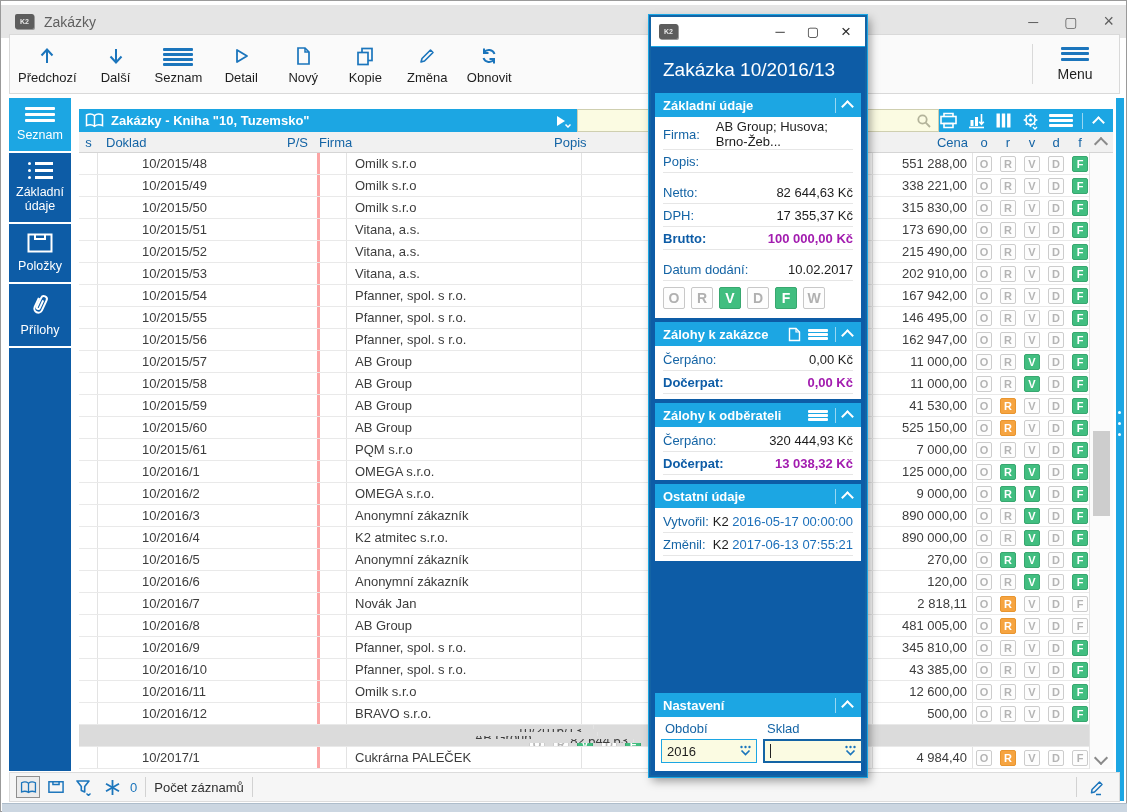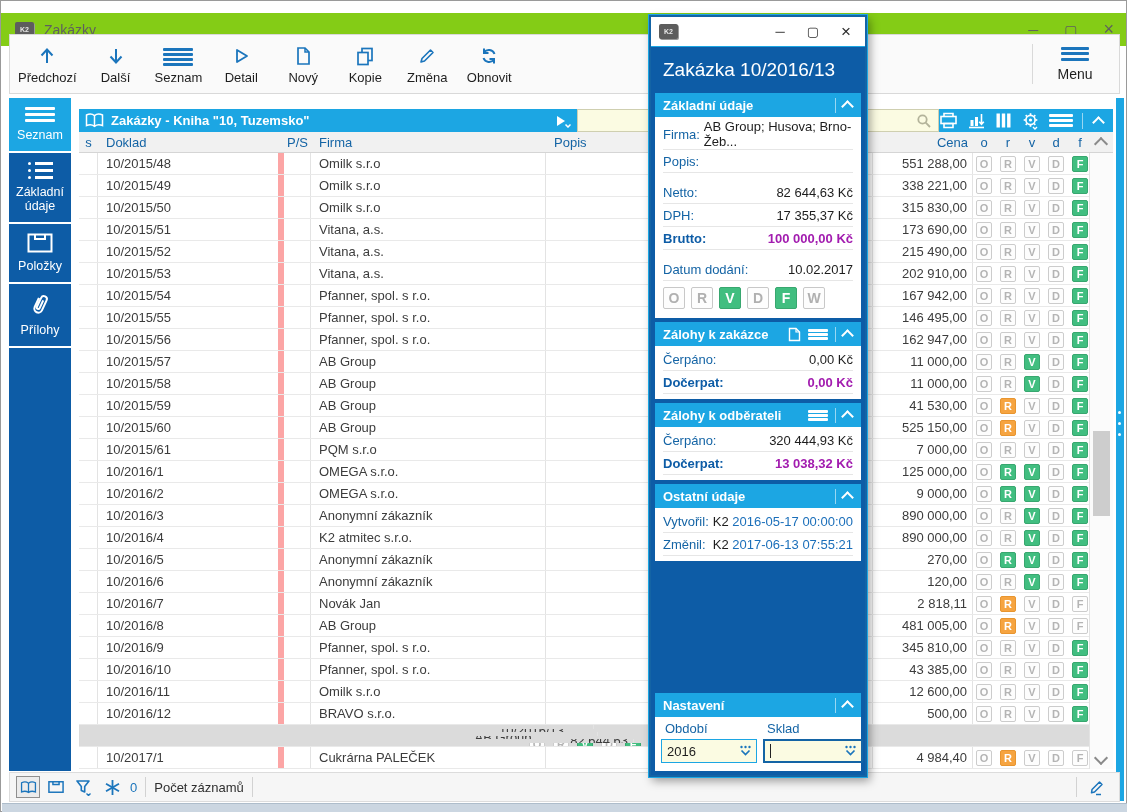--- a/index.html
+++ b/index.html
@@ -1,21 +1,21 @@
 <!DOCTYPE html>
 <html><head>
 <meta charset="utf-8">
 <style>
   * { margin:0; padding:0; box-sizing:border-box; }
   html,body { width:1127px; height:812px; overflow:hidden; }
   body { font-family:"Liberation Sans","DejaVu Sans",sans-serif; background:#fff; position:relative; }
   .app { position:absolute; inset:0; border:1px solid #9a9a9a; background:#fff; }
 
   
-  .titlebar { position:absolute; left:0; top:12px; width:100%; height:33px; background:#84cc16; display:flex; align-items:center; }
+  .titlebar { position:absolute; left:0; top:4px; width:100%; height:33px; background:#e5e5e5; display:flex; align-items:center; }
   .k2logo { width:19px; height:15px; background:#5d5d5d; border-radius:2px; color:#e8e8e8; font-size:7px; font-weight:bold; display:flex; align-items:center; justify-content:center; margin-left:14px; box-shadow:1px 1px 0 #9a9a9a; }
   .title-text { color:#5f5f5f; font-size:14px; margin-left:10px; }
   .win-controls { position:absolute; right:12px; top:0; height:33px; display:flex; align-items:center; gap:26px; color:#5f5f5f; font-size:14px; }
   .win-controls span { cursor:default; }
 
   
   .toolbar { position:absolute; left:8px; top:33px; width:1111px; height:60px; background:#fafafa; border:1px solid #d9d9d9; display:flex; align-items:center; }
   .tbtn { display:flex; flex-direction:column; align-items:center; justify-content:center; min-width:62px; height:54px; padding:0 8px; color:#1e1e1e; font-size:13px; gap:4px; }
   .tbtn .ticon { height:22px; display:flex; align-items:flex-end; justify-content:center; color:#1b75bc; font-size:20px; line-height:20px; }
   .toolbar .spacer { flex:1; }
@@ -48,21 +48,21 @@
   .gt-div { width:1px; height:16px; background:rgba(255,255,255,.55); }
   .chev-up { width:9px; height:9px; border-left:2px solid #fff; border-top:2px solid #fff; transform:rotate(45deg); margin:4px 6px 0 2px; }
 
   .grid-header { position:absolute; left:0; top:23px; width:1010px; height:21px; background:#f1f1f1; border-bottom:1px solid #d5d5d5; display:flex; color:#1464a5; font-size:13px; align-items:center; }
   .corner { position:absolute; right:0; top:23px; width:24px; height:21px; background:#f1f1f1; border-bottom:1px solid #d5d5d5; display:flex; align-items:center; justify-content:center; }
   .rows { position:absolute; left:0; top:44px; width:1010px; height:616px; }
   .trow { display:flex; height:22px; border-bottom:1px solid #e9e9e9; align-items:center; font-size:13px; color:#3c3c3c; background:#fff; }
   .trow.sel { background:#dbdbdb;flex-direction:column; }
   .tc { height:100%; display:flex; align-items:center; overflow:hidden; white-space:nowrap; }
   .c-s { width:19px; border-right:1px solid #e3e3e3; justify-content:center; }
-  .c-doklad { width:186px; border-right:6px solid #fca5a5; padding-left:8px; }
+  .c-doklad { width:186px; border-right:3px solid #fca5a5; padding-left:8px;margin-left:36px; }
   .c-ps { width:27px; border-right:1px solid #e3e3e3; justify-content:center; }
   .c-firma { width:235px; border-right:1px solid #e3e3e3; padding-left:8px; }
   .c-popis { flex:1; border-right:1px solid #e3e3e3; padding-left:8px; }
   .c-cena { width:100px; justify-content:flex-end; padding-right:5px; border-right:1px solid #e3e3e3; }
   .c-flags { width:116px; justify-content:flex-start; padding-left:3px; gap:8px; }
   .flag { width:16px; height:16px; border-radius:2px; font-size:11px; font-weight:bold; display:inline-flex; align-items:center; justify-content:center; }
   .flag.off { background:#fdfdfd; border:1px solid #cccccc; color:#b4b4b4; }
   .flag.green { background:#41be80; border:1px solid #38a76f; color:#fff; }
   .flag.orange { background:#f6a440; border:1px solid #e8952f; color:#fff; }
   .h-s{width:19px;justify-content:center;display:flex;} .h-doklad{width:186px;padding-left:8px;} .h-ps{width:27px;display:flex;justify-content:center;} .h-firma{width:235px;padding-left:8px;} .h-popis{flex:1;padding-left:8px;} .h-cena{width:100px;text-align:right;padding-right:5px;} .h-flags{width:116px;display:flex;gap:8px;padding-left:3px;}
@@ -97,21 +97,21 @@
   .sect-head { height:24px; background:#1ca6e3; display:flex; align-items:center; color:#fff; font-weight:bold; font-size:13px; padding:0 6px 0 8px; gap:7px; }
   .sect-head .sp { flex:1; }
   .sect-head .hdiv { width:1px; height:15px; background:rgba(255,255,255,.55); }
   .sect-head .chev-up { margin:3px 3px 0 0; }
   .sect-body { background:#fff; padding:2px 8px 5px 8px; }
   .prow { display:flex; justify-content:space-between; align-items:center; min-height:23px; border-bottom:1px solid #e6e6e6; font-size:13px; }
   .prow .lab { color:#1464a5; }
   .prow .val { color:#1d1d1d; }
   .prow.bold .lab { color:#0d5ca6; font-weight:bold; }
   .prow.bold .val { font-weight:bold; color:#a21caf; }
-  .prow.inline { justify-content:flex-start; gap:4px; }
+  .prow.inline { justify-content:flex-start; gap:16px; }
   .prow .blue { color:#1b6fba; }
   .gap8 { height:8px; }
   .pflags { display:flex; gap:6px; padding:6px 0 4px 0; }
   .pflag { width:22px; height:22px; border-radius:2px; font-size:14px; font-weight:bold; display:inline-flex; align-items:center; justify-content:center; }
   .pflag.off { background:#fdfdfd; border:1px solid #c8c8c8; color:#b0b0b0; }
   .pflag.green { background:#41be80; border:1px solid #38a76f; color:#fff; }
   .p-fill { flex:1; }
   .set-body { background:#fff; padding:4px 6px 8px 6px; }
   .set-cols { display:flex; gap:6px; }
   .set-col { display:flex; flex-direction:column; gap:3px; }

